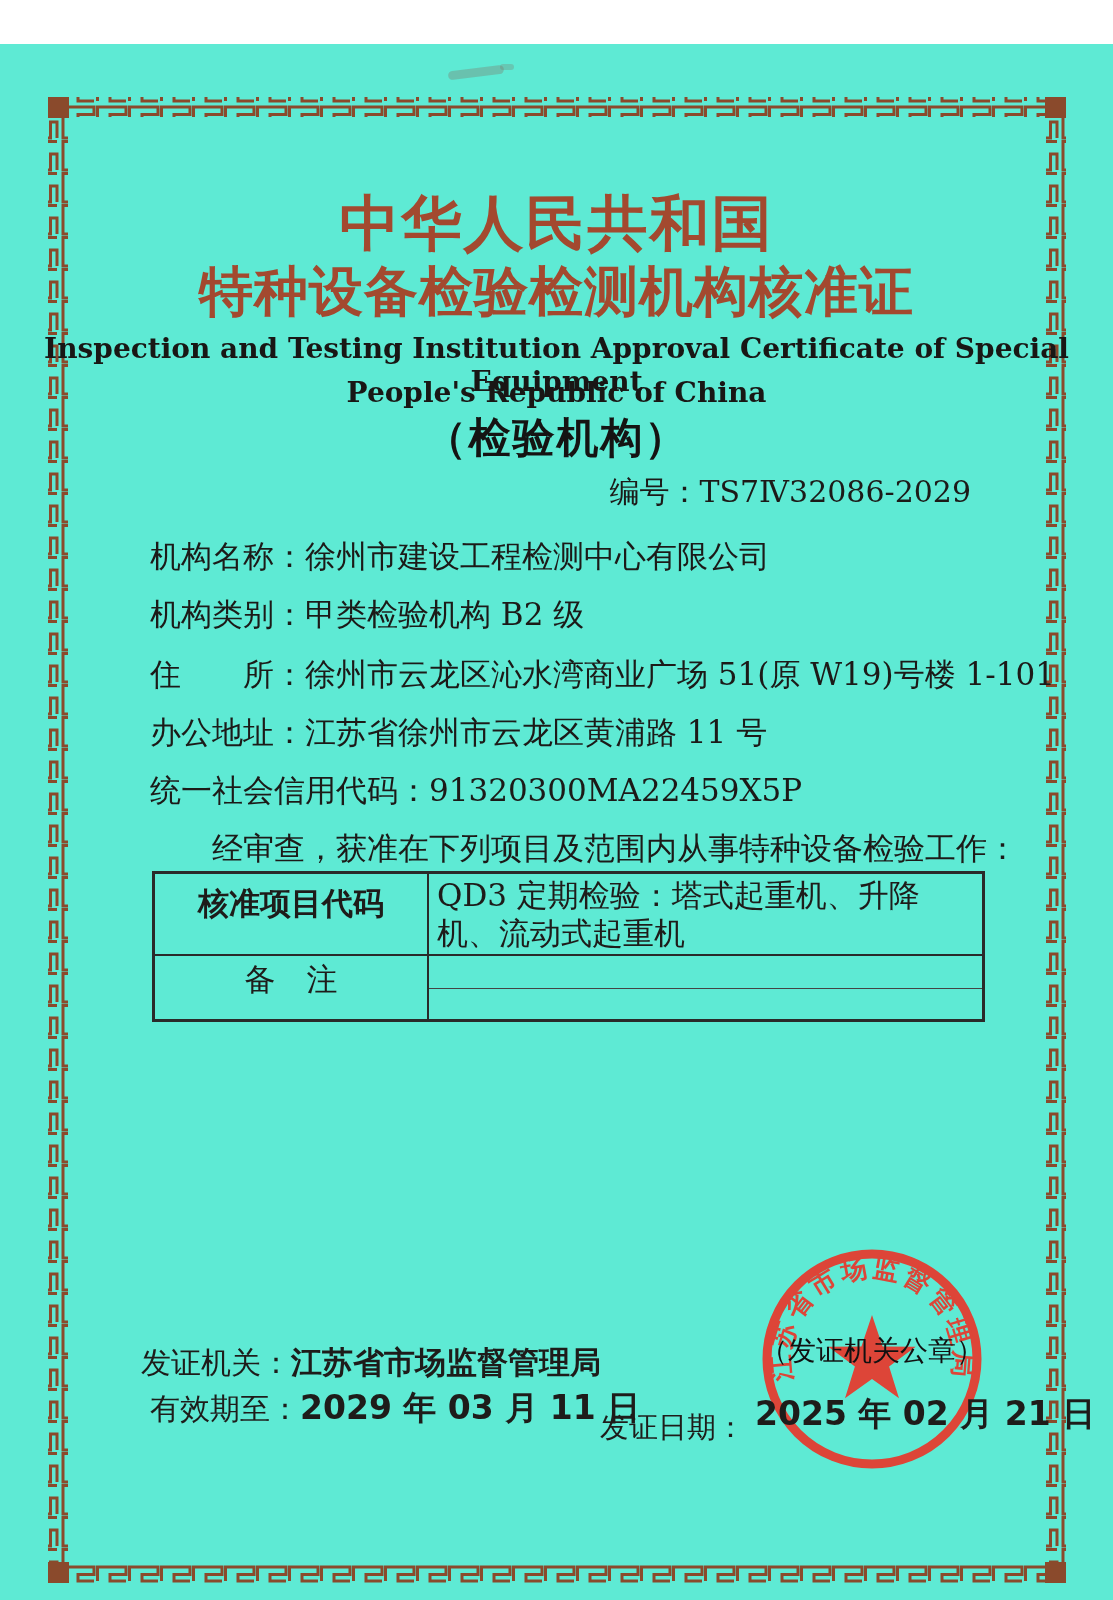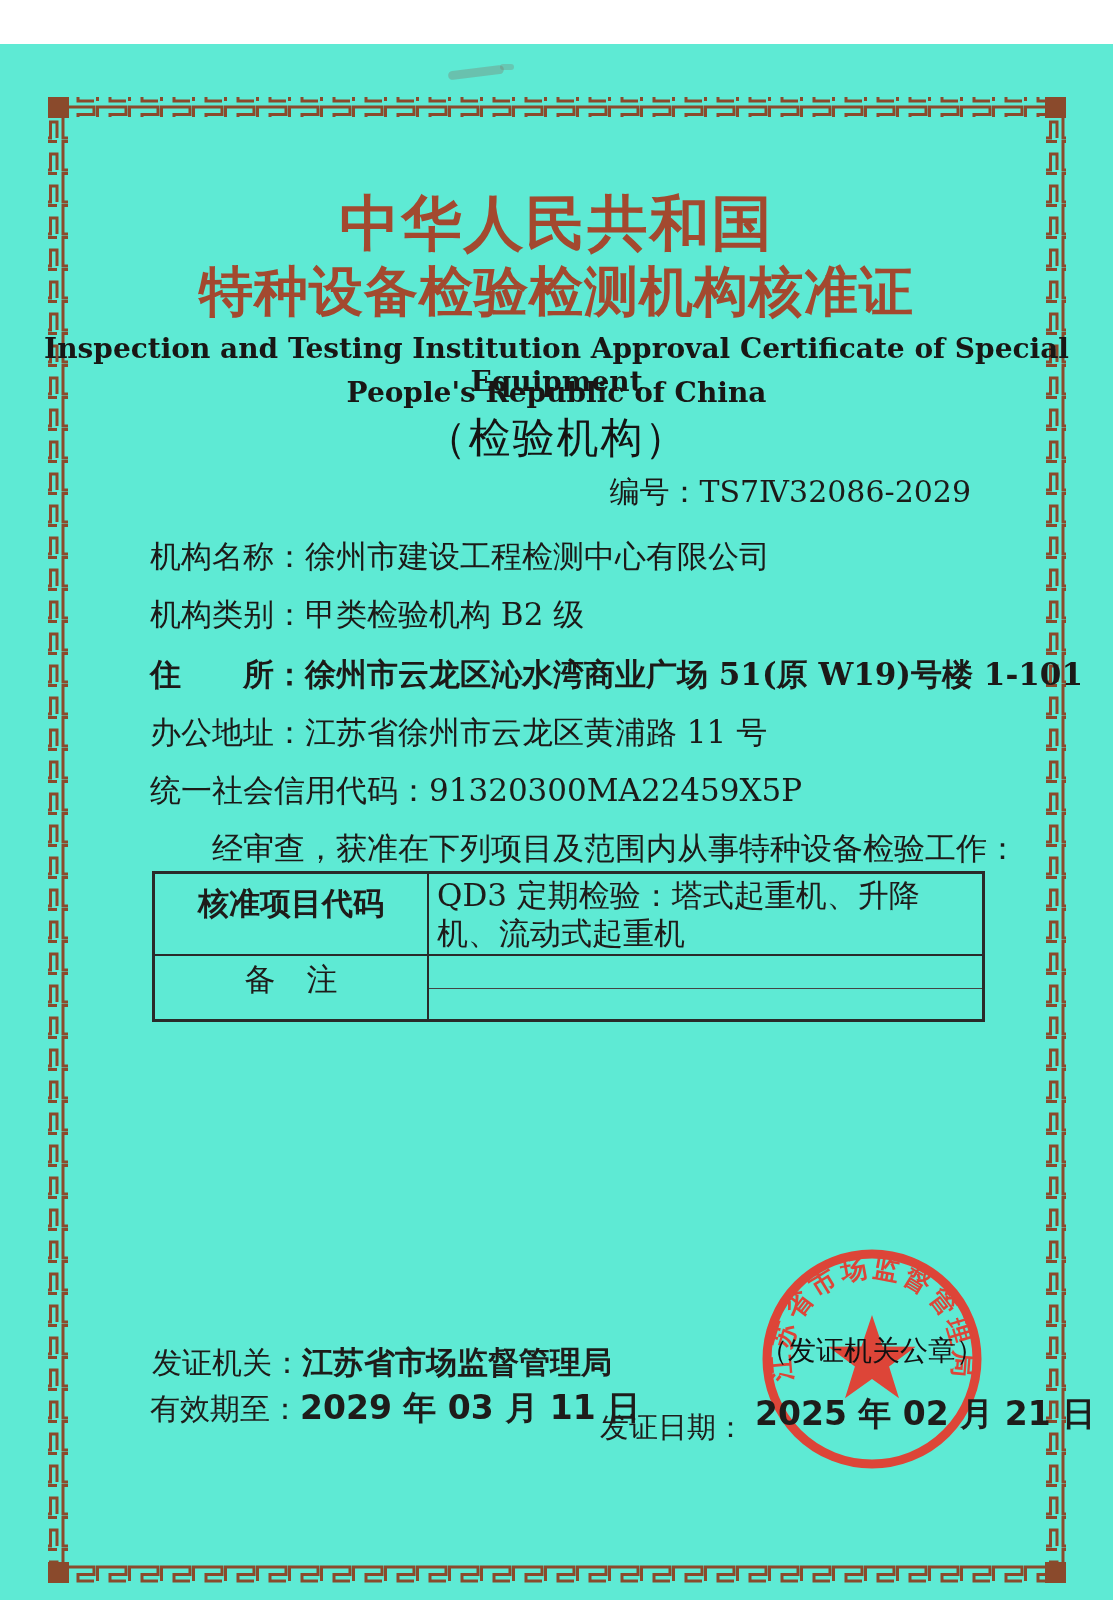--- a/index.html
+++ b/index.html
@@ -12,39 +12,39 @@
     overflow:hidden;
     margin-top:44px;
   }
   .abs{position:absolute;}
   .center{left:0;right:0;text-align:center;}
   
   .title-cn1{top:140px;font-size:60px;font-weight:bold;color:#a3492f;letter-spacing:2px;}
   .title-cn2{top:212px;font-size:54px;font-weight:bold;color:#a3492f;letter-spacing:1px;}
   .title-en1{top:288px;font-size:28px;font-weight:bold;letter-spacing:0px;color:#191715;text-align:center;}
   .title-en2{top:332px;font-size:28px;font-weight:bold;color:#191715;}
-  .subtitle{top:366px;font-size:42px;font-weight:normal;color:#151413;
+  .subtitle{top:366px;font-size:42px;font-weight:bold;color:#151413;
             font-family:"DejaVu Sans","Liberation Sans",sans-serif;letter-spacing:2px;}
   .cert-no{top:428px;right:142px;font-size:30px;color:#1c1a18;}
   
   .field{left:150px;font-size:31px;white-space:nowrap;color:#1c1a18;}
-  .f0{top:492px;} .f1{top:550px;} .f2{top:610px;font-weight:bold;} .f3{top:668px;} .f4{top:726px;}
+  .f0{top:492px;} .f1{top:550px;} .f2{top:610px;} .f3{top:668px;} .f4{top:726px;}
   .statement{left:150px;top:784px;font-size:31px;text-indent:62px;color:#1c1a18;}
   
   .apv-table{left:152px;top:827px;width:833px;height:151px;border:3px solid #2a2a2a;box-sizing:border-box;}
   .apv-vline{position:absolute;left:272px;top:0;bottom:0;width:0;border-left:2px solid #2a2a2a;}
   .apv-h1{position:absolute;left:0;right:0;top:80px;height:0;border-top:2px solid #2a2a2a;}
   .apv-h2{position:absolute;left:274px;right:0;top:114px;height:0;border-top:1.5px solid #444;}
   .apv-cell-label{position:absolute;left:0;width:272px;display:flex;align-items:center;justify-content:center;
                   font-weight:bold;font-size:31px;}
   .apv-code-label{top:0;height:60px;}
   .apv-remark-label{top:80px;height:52px;font-weight:normal;}
   .apv-code-value{position:absolute;left:282px;right:6px;top:2px;height:76px;font-size:31px;line-height:38px;}
   
-  .issuer-line{left:152px;top:1298px;font-size:30px;white-space:nowrap;text-align:center;}
+  .issuer-line{left:141px;top:1298px;font-size:30px;white-space:nowrap;text-align:center;}
   .issuer-line .val{font-weight:bold;font-size:31px;}
   .valid-line{left:150px;top:1342px;font-size:30px;white-space:nowrap;}
   .date-sans{font-family:"DejaVu Sans","Liberation Sans",sans-serif;font-weight:600;font-size:33px;}
   .issue-label{left:600px;top:1364px;font-size:29px;}
   .issue-value{left:755px;top:1348px;z-index:5;}
   .seal-note{left:757px;top:1288px;width:230px;text-align:center;font-size:28px;z-index:5;color:#111;}
   .seal-svg{left:757px;top:1200px;z-index:2;opacity:0.92;}
   .footer{top:1545px;font-size:28px;color:#2b2926;letter-spacing:3px;}
   .frame-svg{left:0;top:0;}
   .smudge{left:448px;top:24px;width:56px;height:9px;background:rgba(125,118,102,0.35);

